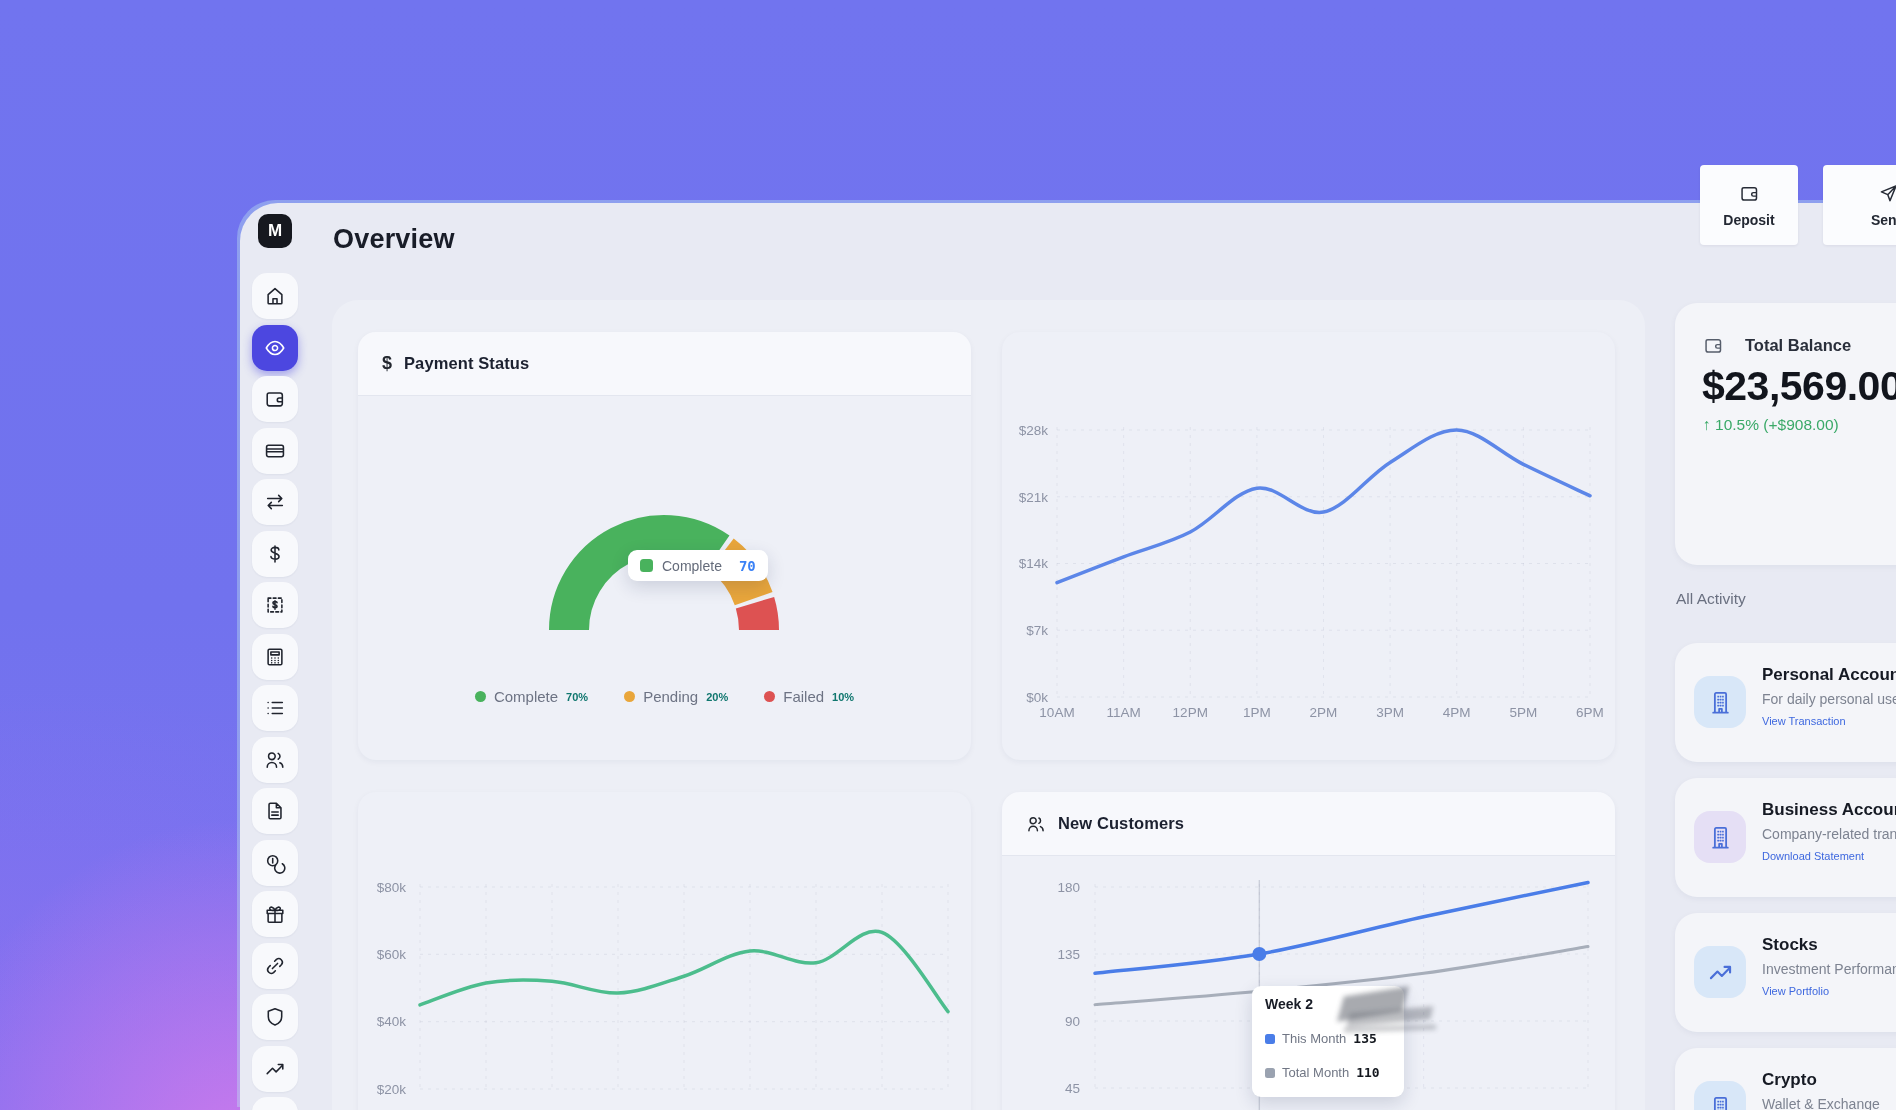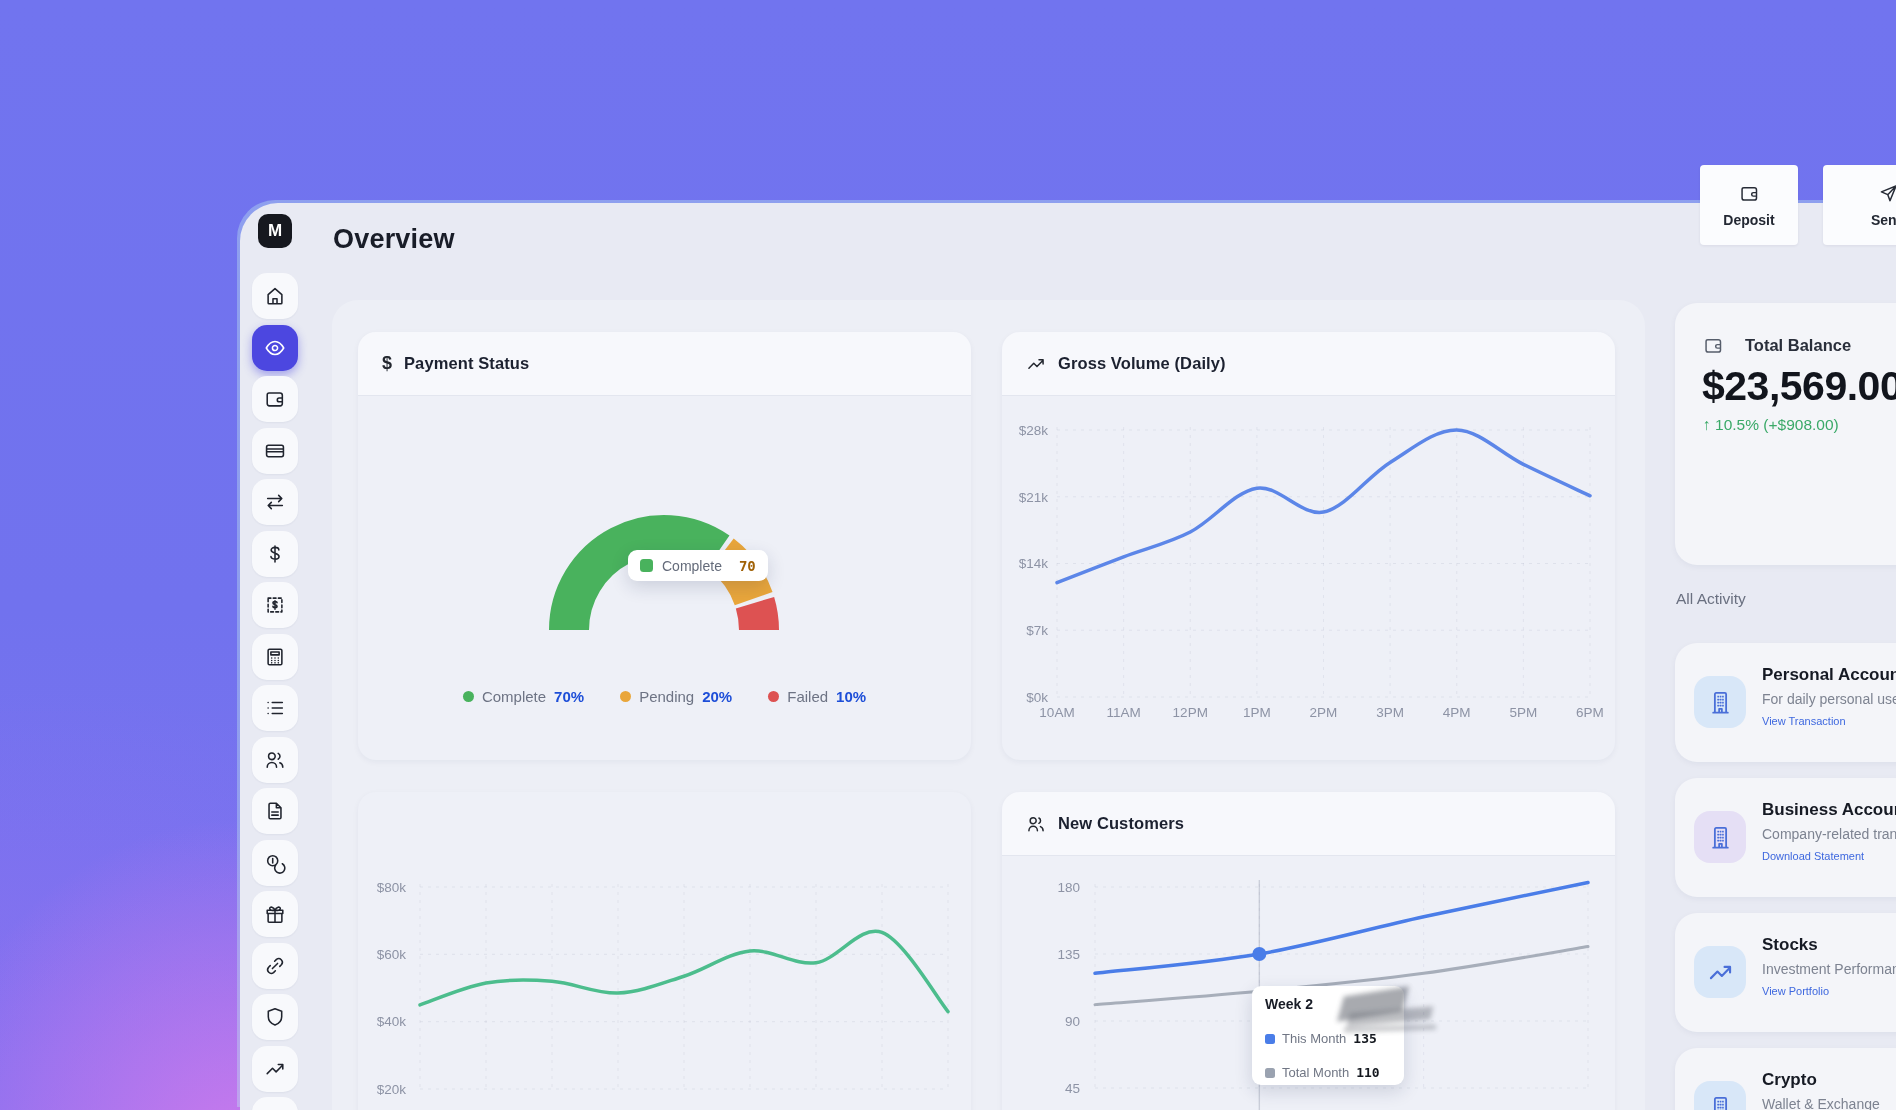--- a/index.html
+++ b/index.html
@@ -50,30 +50,30 @@
   #card-net       { left:26px;  top:492px; width:613px; height:520px; }
   #card-customers { left:670px; top:492px; width:613px; height:520px; }
   .chart-svg { position:absolute; inset:0; z-index:1; }
   .tick { font-size:13.5px; fill:#8d93a5; }
 
   
   .legend { position:absolute; left:0; right:0; top:356px; display:flex; justify-content:center; gap:36px; z-index:2; }
   .legend .item { display:flex; align-items:center; gap:8px; }
   .legend .dot { width:11px; height:11px; border-radius:50%; }
   .legend .lab { font-size:15px; color:#6d7384; }
-  .legend .val { font-size:15px; font-weight:700; color:#1d4ed8; }
+  .legend .val { font-size:11px; font-weight:700; color:#0f766e; }
   .tip {
     position:absolute; background:#fff; border-radius:9px; z-index:4;
     box-shadow:0 6px 18px rgba(25,35,80,.16);
   }
   #gauge-tip { left:270px; top:218px; height:31px; display:flex; align-items:center; gap:9px; padding:0 12px; }
   #gauge-tip .sq { width:13px; height:13px; border-radius:3.5px; background:#49b25d; }
   #gauge-tip .lab { font-size:14px; color:#646b7a; }
-  #gauge-tip .val { font-size:14px; font-weight:700; font-family:"DejaVu Sans Mono", monospace; color:#a16207; margin-left:8px; }
-  #cust-tip { left:250px; top:194px; width:152px; padding:10px 13px 5px; }
+  #gauge-tip .val { font-size:14px; font-weight:700; font-family:"DejaVu Sans Mono", monospace; color:#3b82f6; margin-left:8px; }
+  #cust-tip { left:250px; top:194px; width:152px; padding:10px 13px 17px; }
   #cust-tip .t { font-size:14px; font-weight:700; color:#181c26; margin-bottom:7px; }
   #cust-tip .row { display:flex; align-items:center; gap:7px; margin-top:19px; }
   #cust-tip .sq { width:10px; height:10px; border-radius:2.5px; }
   #cust-tip .lab { font-size:13px; color:#707684; }
   #cust-tip .val { font-size:13px; font-weight:700; font-family:"DejaVu Sans Mono", monospace; color:#14181f; }
 
   
   .smudge { position:absolute; left:330px; top:192px; width:120px; height:60px; filter:blur(2.5px); opacity:.75; z-index:5; }
   .smudge i { position:absolute; background:#3c414c; display:block; }
   .smudge i:nth-child(1){ left:8px; top:8px; width:66px; height:24px; transform:rotate(-9deg) skewX(-24deg); opacity:.6; }
@@ -263,28 +263,20 @@
         </div>
         <div class="item">
           <span class="dot" style="background:#dd5252"></span>
     <span class="lab">Failed</span>
     <span class="val">10%</span>
         </div>
       </div>
   </section>
 
   <section class="card" id="card-gross">
-    <div class="card-head">
-      <span class="h-icon">
-          <svg viewBox="0 0 24 24">
-            <path d="M3.5 17 l5.8-5.8 3.9 3.9 L20.5 7.6 M15.6 7 h4.9 v4.9"></path>
-          </svg>
-        </span>
-      <h2>Gross Volume (Daily)</h2>
-    </div>
     <svg class="chart-svg" id="gv-svg" width="613" height="428" viewBox="0 0 613 428">
         <line x1="55" x2="588" y1="98" y2="98" stroke="rgba(140,150,175,.16)" stroke-dasharray="3 5"></line>
         <line x1="55" x2="588" y1="164.75" y2="164.75" stroke="rgba(140,150,175,.16)" stroke-dasharray="3 5"></line>
         <line x1="55" x2="588" y1="231.5" y2="231.5" stroke="rgba(140,150,175,.16)" stroke-dasharray="3 5"></line>
         <line x1="55" x2="588" y1="298.25" y2="298.25" stroke="rgba(140,150,175,.16)" stroke-dasharray="3 5"></line>
         <line x1="55" x2="588" y1="365" y2="365" stroke="rgba(140,150,175,.16)" stroke-dasharray="3 5"></line>
         <line x1="55" x2="55" y1="95" y2="365" stroke="rgba(140,150,175,.14)" stroke-dasharray="3 5"></line>
         <line x1="121.625" x2="121.625" y1="95" y2="365" stroke="rgba(140,150,175,.14)" stroke-dasharray="3 5"></line>
         <line x1="188.25" x2="188.25" y1="95" y2="365" stroke="rgba(140,150,175,.14)" stroke-dasharray="3 5"></line>
         <line x1="254.875" x2="254.875" y1="95" y2="365" stroke="rgba(140,150,175,.14)" stroke-dasharray="3 5"></line>

